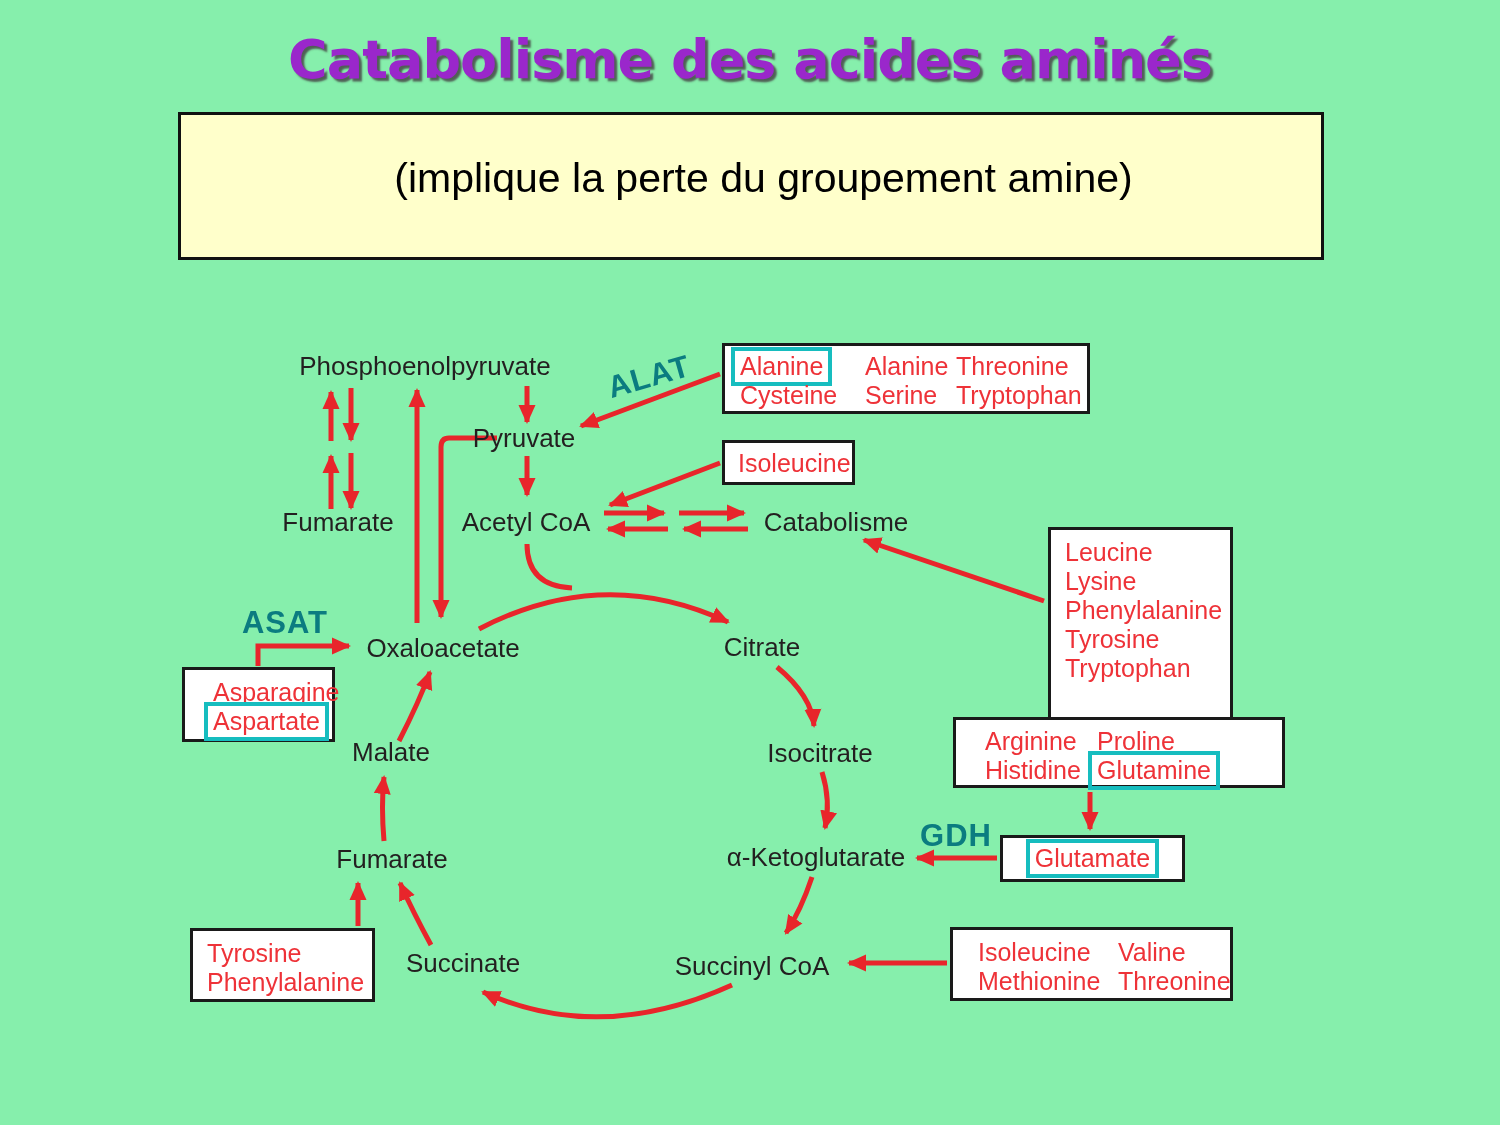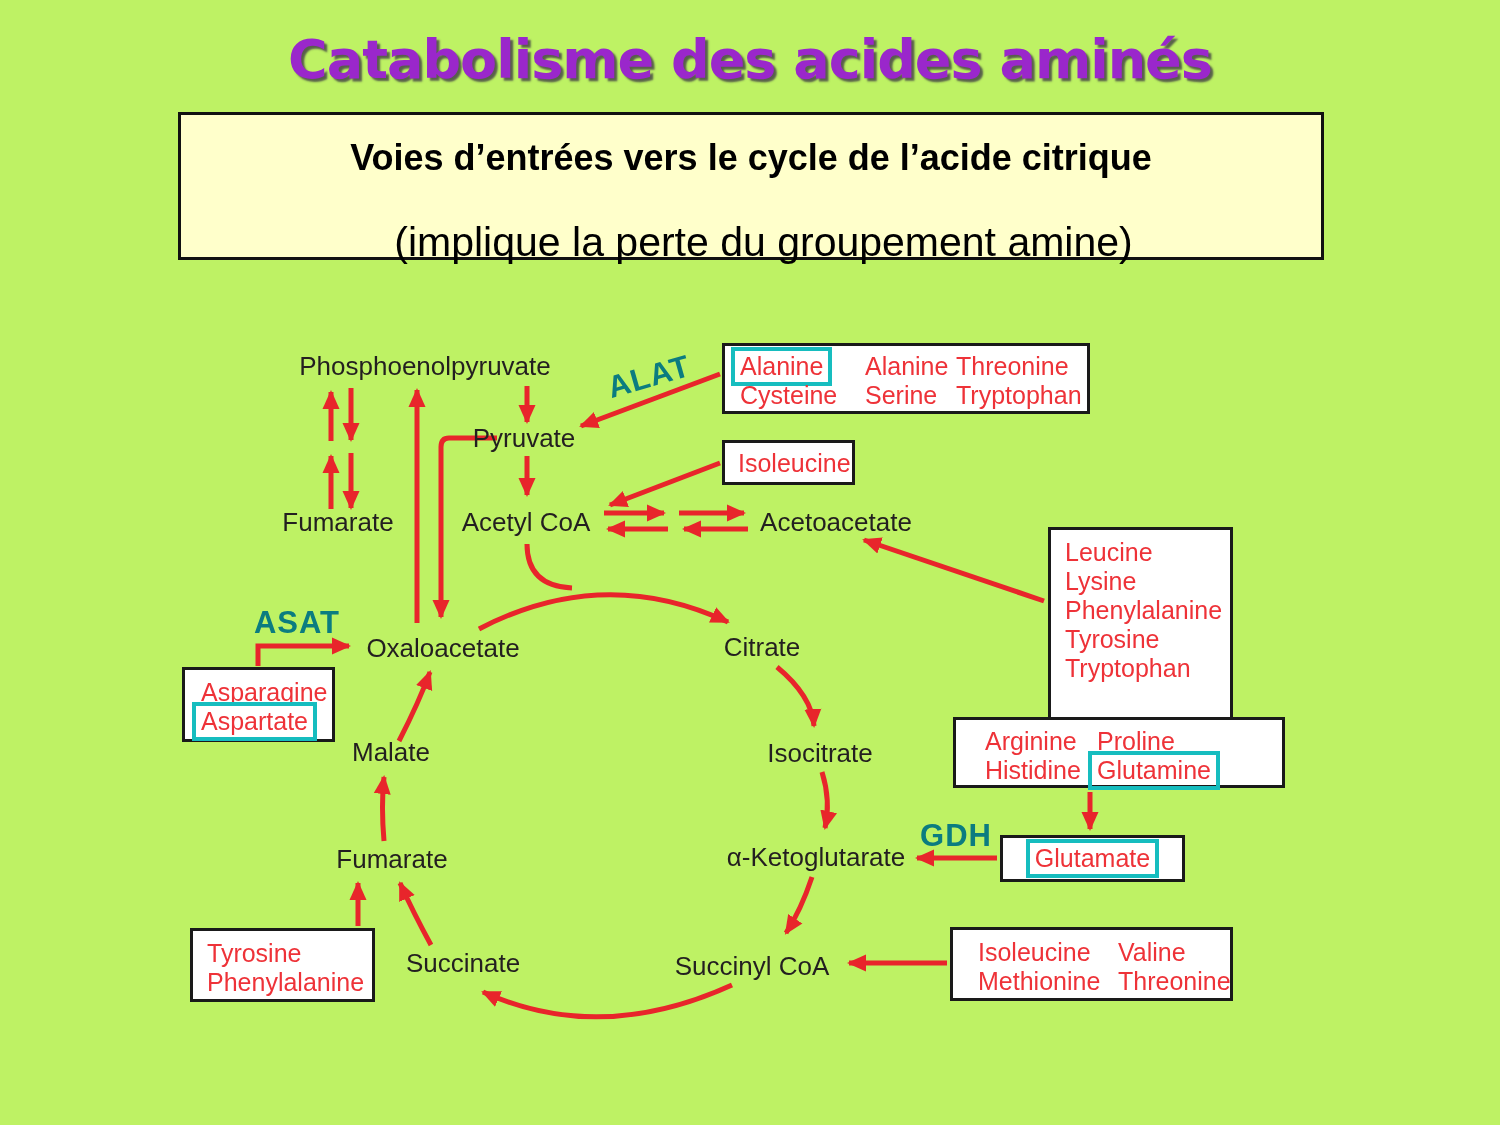--- a/index.html
+++ b/index.html
@@ -1,18 +1,18 @@
 <!DOCTYPE html>
 <html style="--title-purple: #9a27cb; --banner-yellow: #ffffcb; --arrow-red: #e8252b; --amino-red: #ee3238; --enzyme-teal: #0b7c80; --highlight-cyan: #16bdbf; --box-border: #1a1a1a; --label-black: #231f20;"><head>
 <meta charset="utf-8">
 <style>
   html,body { margin:0; padding:0; background:#ffffff; }
   .canvas {
     position:relative; width:1500px; height:1125px;
-    background:#bef264; overflow:hidden;
+    background:#86efac; overflow:hidden;
     font-family:"Liberation Sans", sans-serif;
     color:var(--label-black, #231f20);
   }
   
   .title {
     position:absolute; left:0; top:28px; width:100%;
     text-align:center;
     font-family:"DejaVu Sans", sans-serif;
     font-size:54px; font-weight:bold; letter-spacing:-1px;
     color:var(--title-purple,#9a27cb);
@@ -59,21 +59,20 @@
   .word { white-space:nowrap; }
 </style>
 </head>
 <body>
 
 <div class="canvas">
 
   <div class="title">Catabolisme des acides aminés</div>
 
   <div class="banner">
-    <div class="l1">Voies d’entrées vers le cycle de l’acide citrique</div>
     <div class="l2">(implique la perte du groupement amine)</div>
   </div>
 
   <svg id="arrows" width="1500" height="1125" viewBox="0 0 1500 1125">
     <defs>
       <marker id="ah" markerUnits="userSpaceOnUse" markerWidth="26" markerHeight="24" refX="17" refY="9" orient="auto">
         <path d="M 0 0.5 L 19 9 L 0 17.5 Z"></path>
       </marker>
     </defs>
 
@@ -120,32 +119,32 @@
 
     <line x1="947" y1="963" x2="849" y2="963" marker-end="url(#ah)"></line>
 
     <line x1="358" y1="926" x2="358" y2="883" marker-end="url(#ah)"></line>
   </svg>
 
   <div class="met" style="left:425px; top:366px;">Phosphoenolpyruvate</div>
   <div class="met" style="left:524px; top:438px;">Pyruvate</div>
   <div class="met" style="left:338px; top:522px;">Fumarate</div>
   <div class="met" style="left:526px; top:522px;">Acetyl CoA</div>
-  <div class="met" style="left:836px; top:522px;">Acetoacetate</div>
+  <div class="met" style="left:836px; top:522px;">Catabolisme</div>
   <div class="met" style="left:443px; top:648px;">Oxaloacetate</div>
   <div class="met" style="left:762px; top:647px;">Citrate</div>
   <div class="met" style="left:391px; top:752px;">Malate</div>
   <div class="met" style="left:820px; top:753px;">Isocitrate</div>
   <div class="met" style="left:392px; top:859px;">Fumarate</div>
   <div class="met" style="left:816px; top:857px;">α-Ketoglutarate</div>
   <div class="met" style="left:463px; top:963px;">Succinate</div>
   <div class="met" style="left:752px; top:966px;">Succinyl CoA</div>
 
   <div class="enz rot" style="left:649px; top:377px;">ALAT</div>
-  <div class="enz" style="left:297px; top:623px;">ASAT</div>
+  <div class="enz" style="left:285px; top:623px;">ASAT</div>
   <div class="enz" style="left:956px; top:836px;">GDH</div>
 
   <div class="abox" style="left:722px; top:343px; width:368px; height:71px; padding:6px 0 0 15px;">
     <div class="grid" style="grid-template-columns:125px 91px auto; row-gap:0;">
       <span class="word"><span class="hl">Alanine</span></span>
       <span class="word">Alanine</span>
       <span class="word">Threonine</span>
       <span class="word">Cysteine</span>
       <span class="word">Serine</span>
       <span class="word">Tryptophan</span>
@@ -157,21 +156,21 @@
   </div>
 
   <div class="abox" style="left:1048px; top:527px; width:185px; height:196px; padding:8px 0 0 14px;">
     <div>Leucine</div>
     <div>Lysine</div>
     <div>Phenylalanine</div>
     <div>Tyrosine</div>
     <div>Tryptophan</div>
   </div>
 
-  <div class="abox" style="left:182px; top:667px; width:153px; height:75px; padding:8px 0 0 16px;">
+  <div class="abox" style="left:182px; top:667px; width:153px; height:75px; padding:8px 0 0 28px;">
     <div>Asparagine</div>
     <div><span class="hl">Aspartate</span></div>
   </div>
 
   <div class="abox" style="left:953px; top:717px; width:332px; height:71px; padding:7px 0 0 29px;">
     <div class="grid" style="grid-template-columns:112px auto;">
       <span class="word">Arginine</span>
       <span class="word">Proline</span>
       <span class="word">Histidine</span>
       <span class="word"><span class="hl">Glutamine</span></span>

